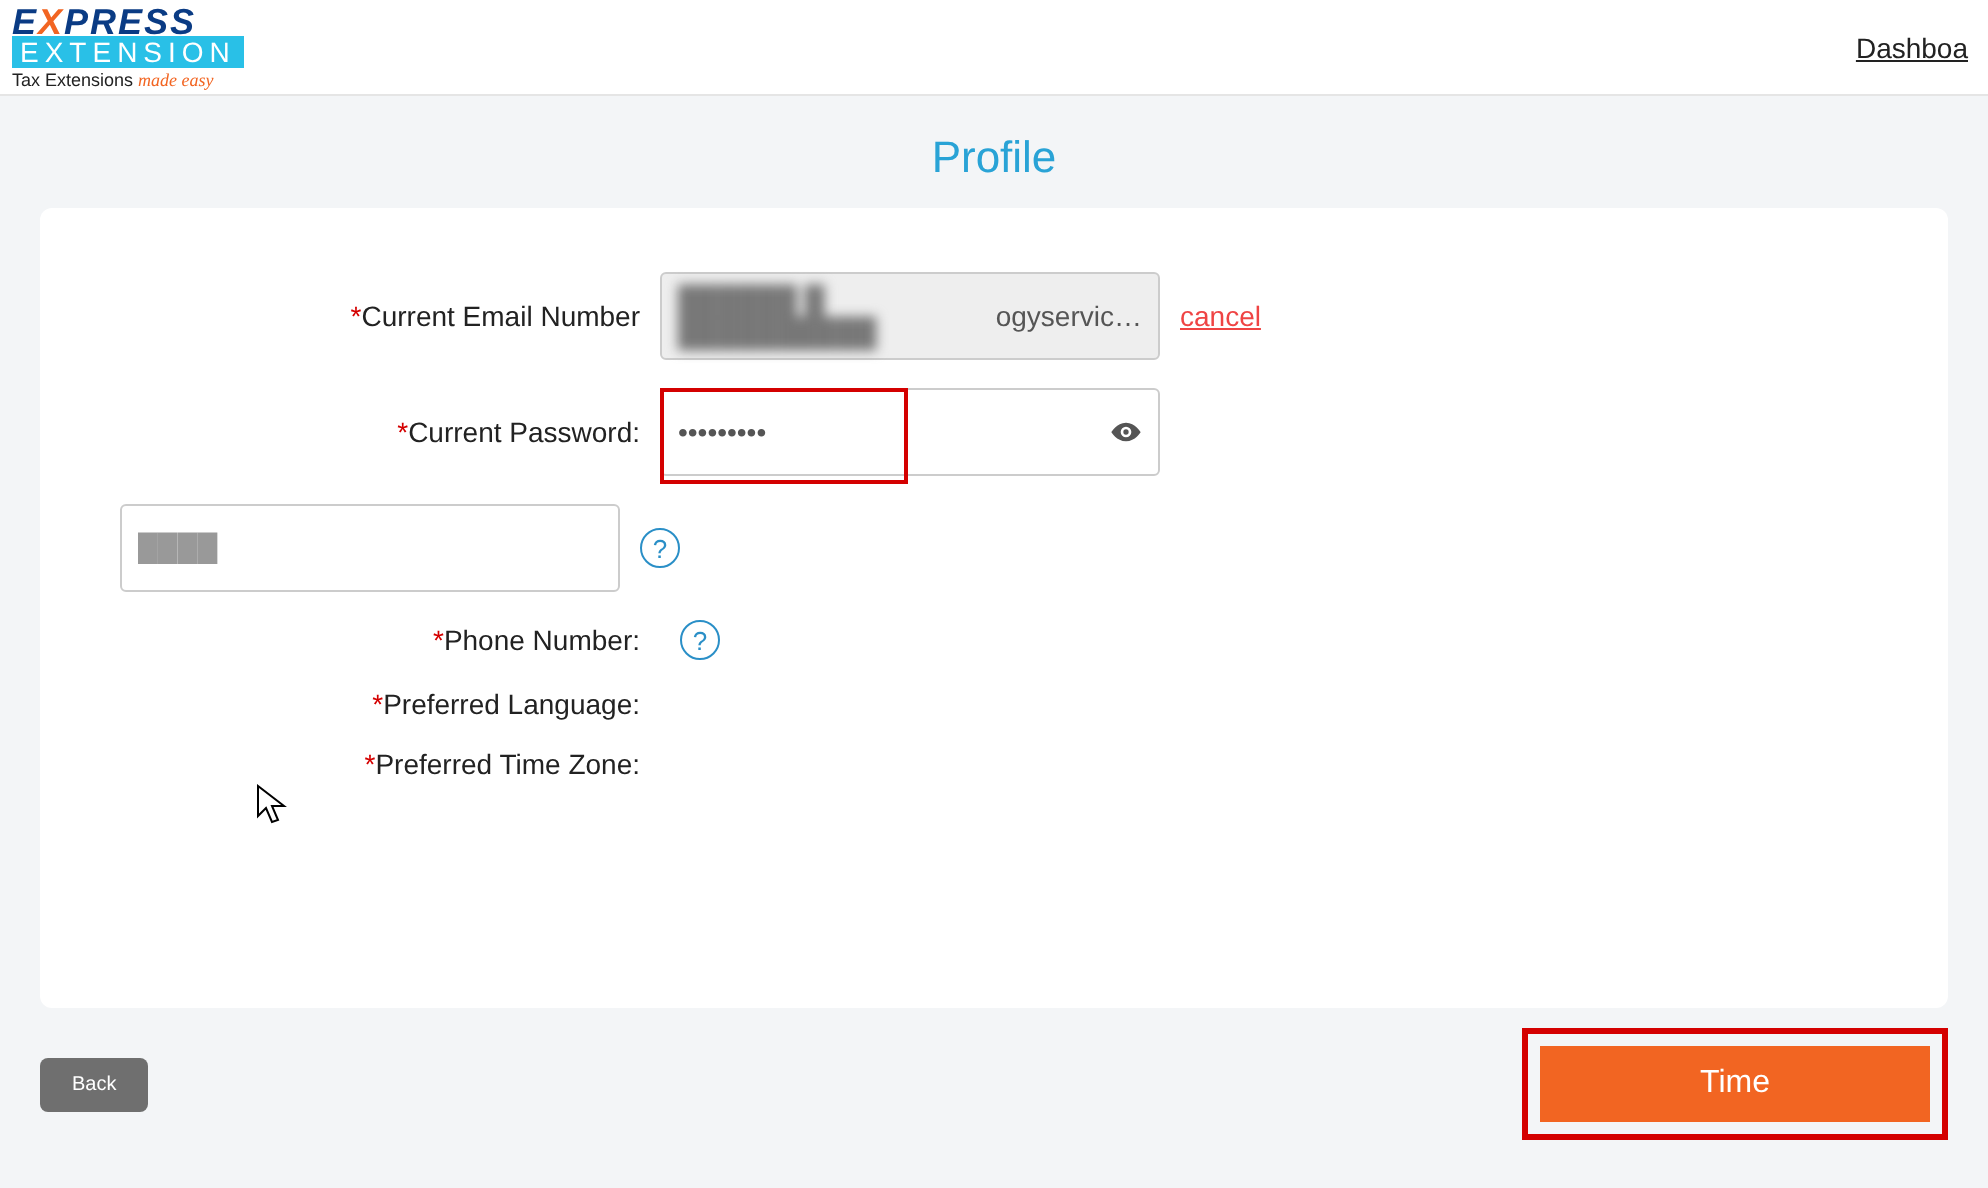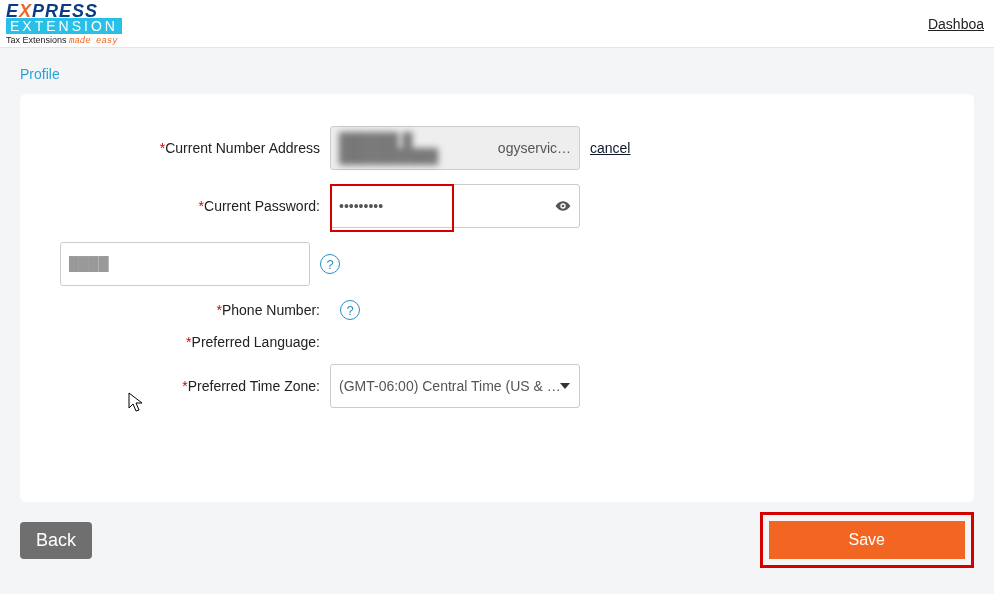--- a/index.html
+++ b/index.html
@@ -43,32 +43,33 @@
     padding: 1px 4px;
     display: inline-block;
     align-self: flex-end;
     margin-top: -2px;
   }
   .logo-tag {
     font-size: 9px;
     color: #222;
     margin-top: 2px;
   }
-  .logo-tag .made-easy { color: #f26522; font-style: italic; font-family: Liberation Mono, monospace; }
+  .logo-tag .made-easy { color: #f26522; font-style: italic; font-family: Liberation Serif, serif; }
   .nav-right {
     font-size: 14px;
     color: #222;
     text-decoration: underline;
   }
 
   .page-title {
     color: #29a3d6;
-    font-size: 14px;
+    font-size: 22px;
     font-weight: 400;
     padding: 18px 20px 12px 20px;
+    text-align: center;
   }
 
   .card {
     background: #fff;
     margin: 0 20px;
     border-radius: 6px;
     padding: 32px 40px 80px 40px;
     min-height: 400px;
   }
 
@@ -153,21 +154,21 @@
     position: absolute;
     right: 8px;
     top: 50%;
     transform: translateY(-50%);
     width: 18px; height: 18px;
     cursor: pointer;
     display:flex; align-items:center; justify-content:center;
   }
   .eye-btn svg { width:16px; height:16px; fill:#555; }
   .link-cancel {
-    color: #0f172a;
+    color: #ef4444;
     text-decoration: underline;
     cursor: pointer;
     font-size: 14px;
   }
   .help {
     width: 20px; height: 20px;
     border: 1.5px solid #2a8fc7;
     border-radius: 50%;
     color: #2a8fc7;
     display: flex; align-items: center; justify-content: center;
@@ -180,21 +181,21 @@
     justify-content: space-between;
     align-items: center;
     padding: 10px 20px 10px 20px;
   }
   .btn-back {
     background: #6f6f6f;
     color: #fff;
     border: none;
     border-radius: 4px;
     padding: 8px 16px;
-    font-size: 18px;
+    font-size: 10px;
     cursor: pointer;
   }
   .save-wrap {
     border: 3px solid #d40000;
     padding: 6px;
   }
   .btn-save {
     background: #f26522;
     color: #fff;
     border: none;
@@ -220,21 +221,21 @@
     <span class="logo-tag"><span>Tax Extensions </span><span class="made-easy">made easy</span></span>
   </div>
   <div class="nav-right">Dashboa</div>
 </div>
 
 <div class="page-title">Profile</div>
 
 <div class="card">
 
   <div class="row">
-    <div class="lbl"><span class="req">*</span><span>Current Number Address</span></div>
+    <div class="lbl"><span class="req">*</span><span>Current Email Number</span></div>
     <div class="ctrl">
       <div class="readonly">
         <span class="blurred" style="filter:blur(3px);">██████ █ ██████████</span>
           <span class="tail">ogyservic…</span>
       </div>
     </div>
     <div class="after">
       <span class="link-cancel">cancel</span>
     </div>
   </div>
@@ -267,31 +268,26 @@
       <span class="help">?</span>
     </div>
   </div>
 
   <div class="row">
     <div class="lbl"><span class="req">*</span><span>Preferred Language:</span></div>
   </div>
 
   <div class="row">
     <div class="lbl"><span class="req">*</span><span>Preferred Time Zone:</span></div>
-    <div class="ctrl select-wrap">
-      <select>
-        <option>(GMT-06:00) Central Time (US &amp; …</option>
-      </select>
-    </div>
   </div>
 
 </div>
 
 <div class="footer-row">
   <button class="btn-back">Back</button>
   <div class="save-wrap">
-    <button class="btn-save">Save</button>
+    <button class="btn-save">Time</button>
   </div>
 </div>
 
 <svg class="cursor" viewBox="0 0 16 22">
   <path d="M1 1 L1 16 L5 12 L8 19 L11 18 L8 11 L14 11 Z" fill="#fff" stroke="#000" stroke-width="1"></path>
 </svg>
 
 </body></html>

